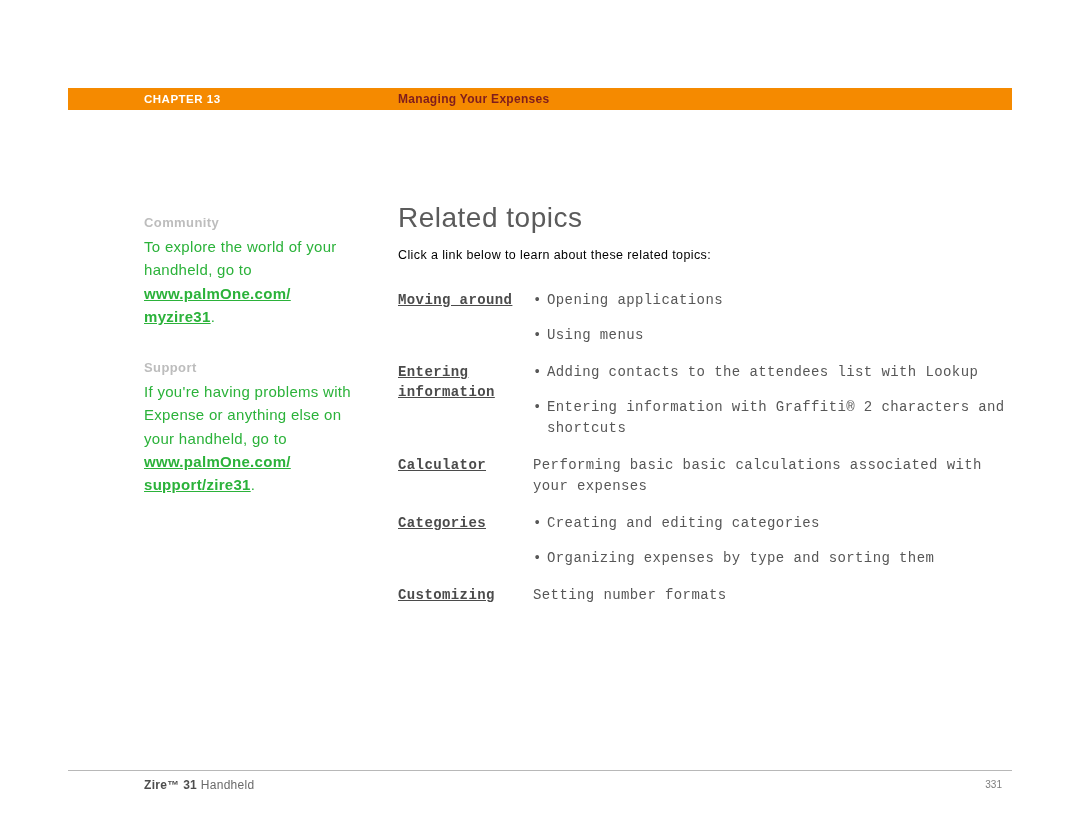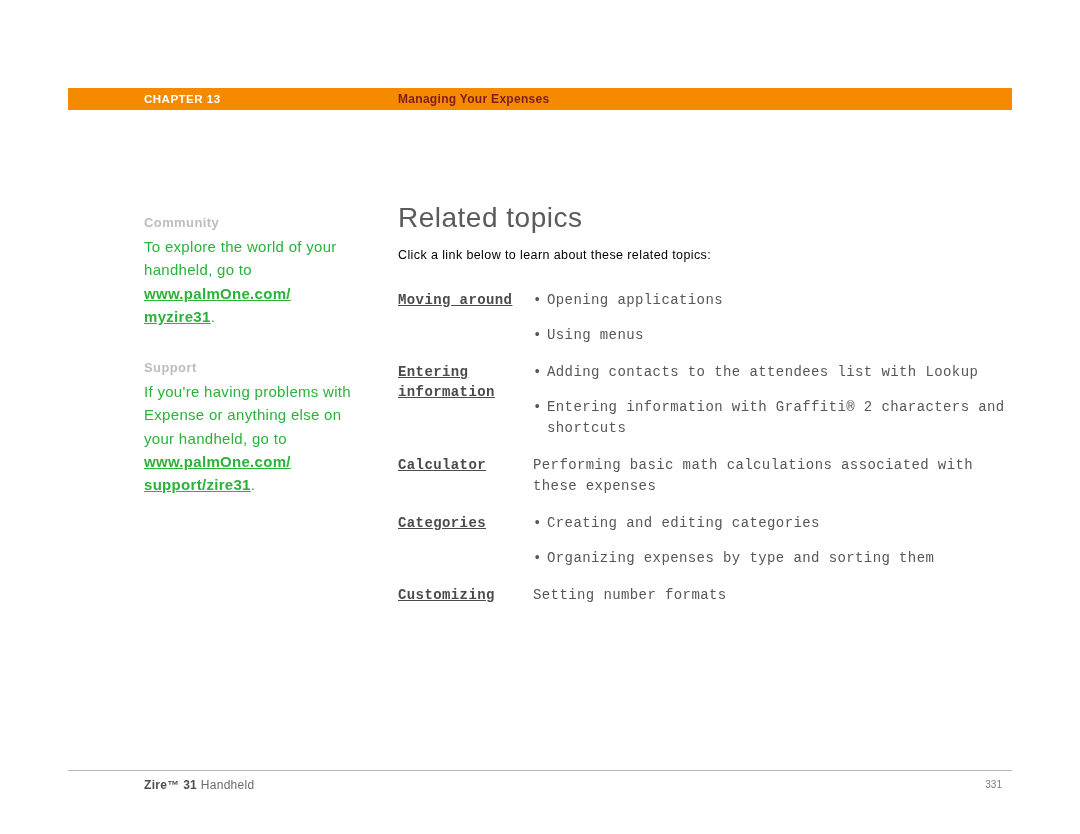--- a/index.html
+++ b/index.html
@@ -75,21 +75,21 @@
         <td class="lbl"><a class="topic-link"><span>Entering</span><br><span>information</span></a></td>
         <td>
           <ul class="bullets">
             <li>Adding contacts to the attendees list with Lookup</li>
             <li><span>Entering information with Graffiti® 2 characters and shortcuts</span></li>
           </ul>
         </td>
       </tr>
       <tr>
         <td class="lbl"><a class="topic-link">Calculator</a></td>
-        <td class="plain-desc">Performing basic math calculations associated with these expenses</td>
+        <td class="plain-desc">Performing basic basic calculations associated with your expenses</td>
       </tr>
       <tr>
         <td class="lbl"><a class="topic-link">Categories</a></td>
         <td>
           <ul class="bullets">
             <li>Creating and editing categories</li>
             <li>Organizing expenses by type and sorting them</li>
           </ul>
         </td>
       </tr>

